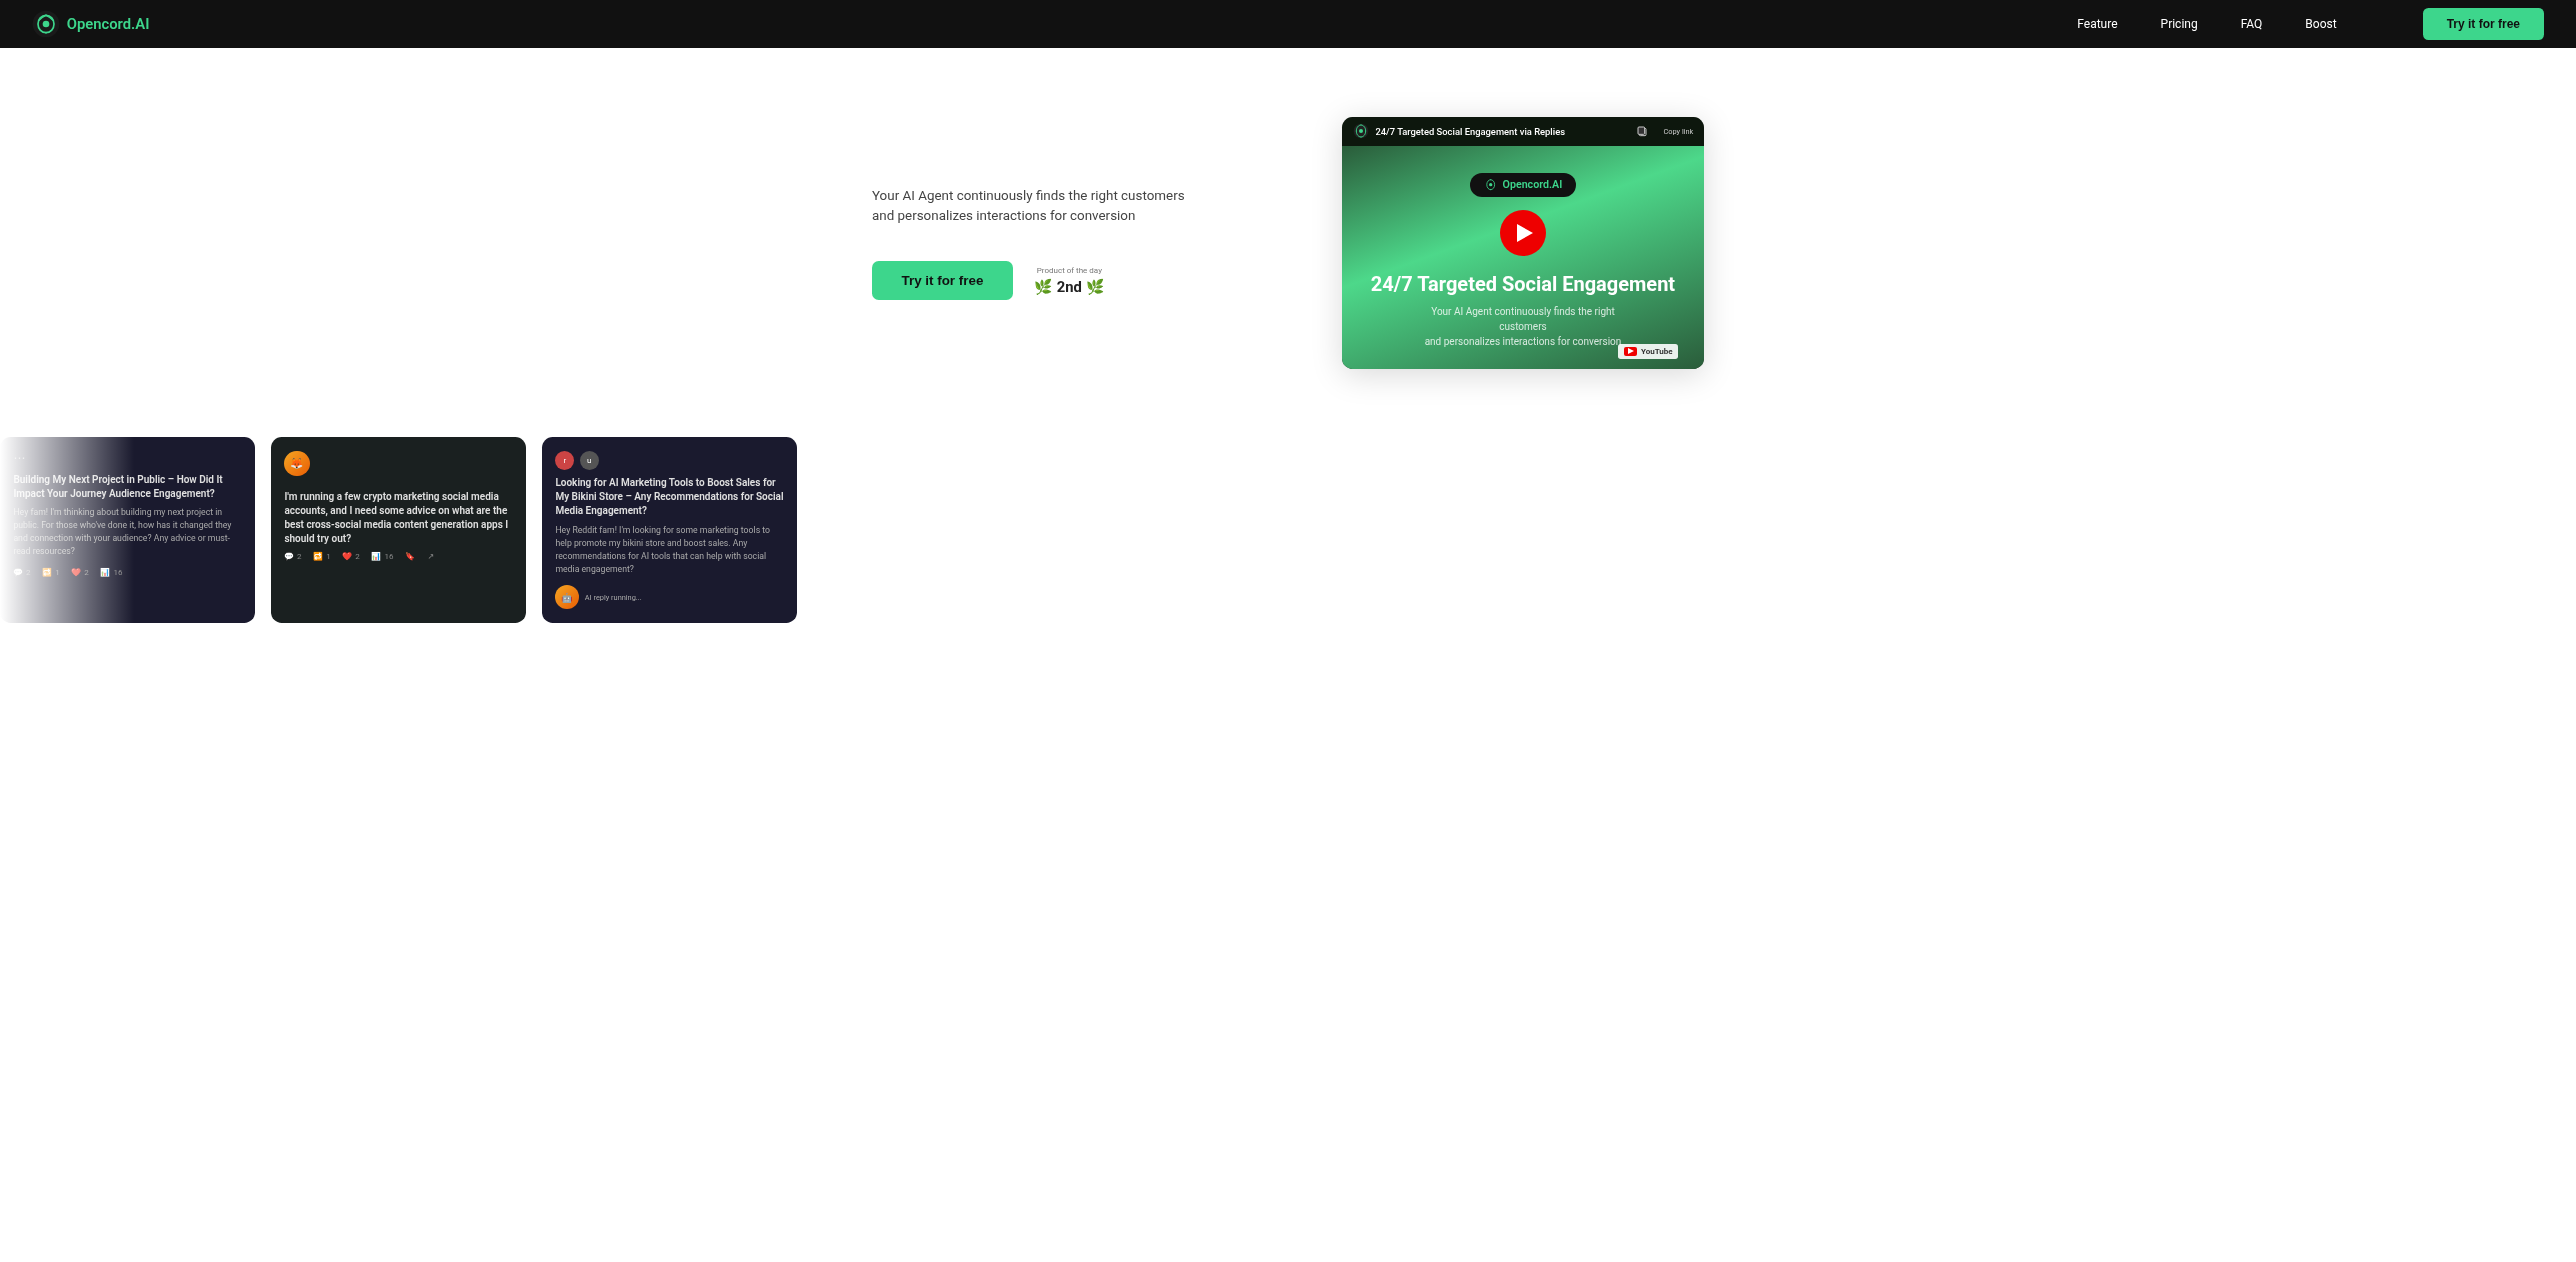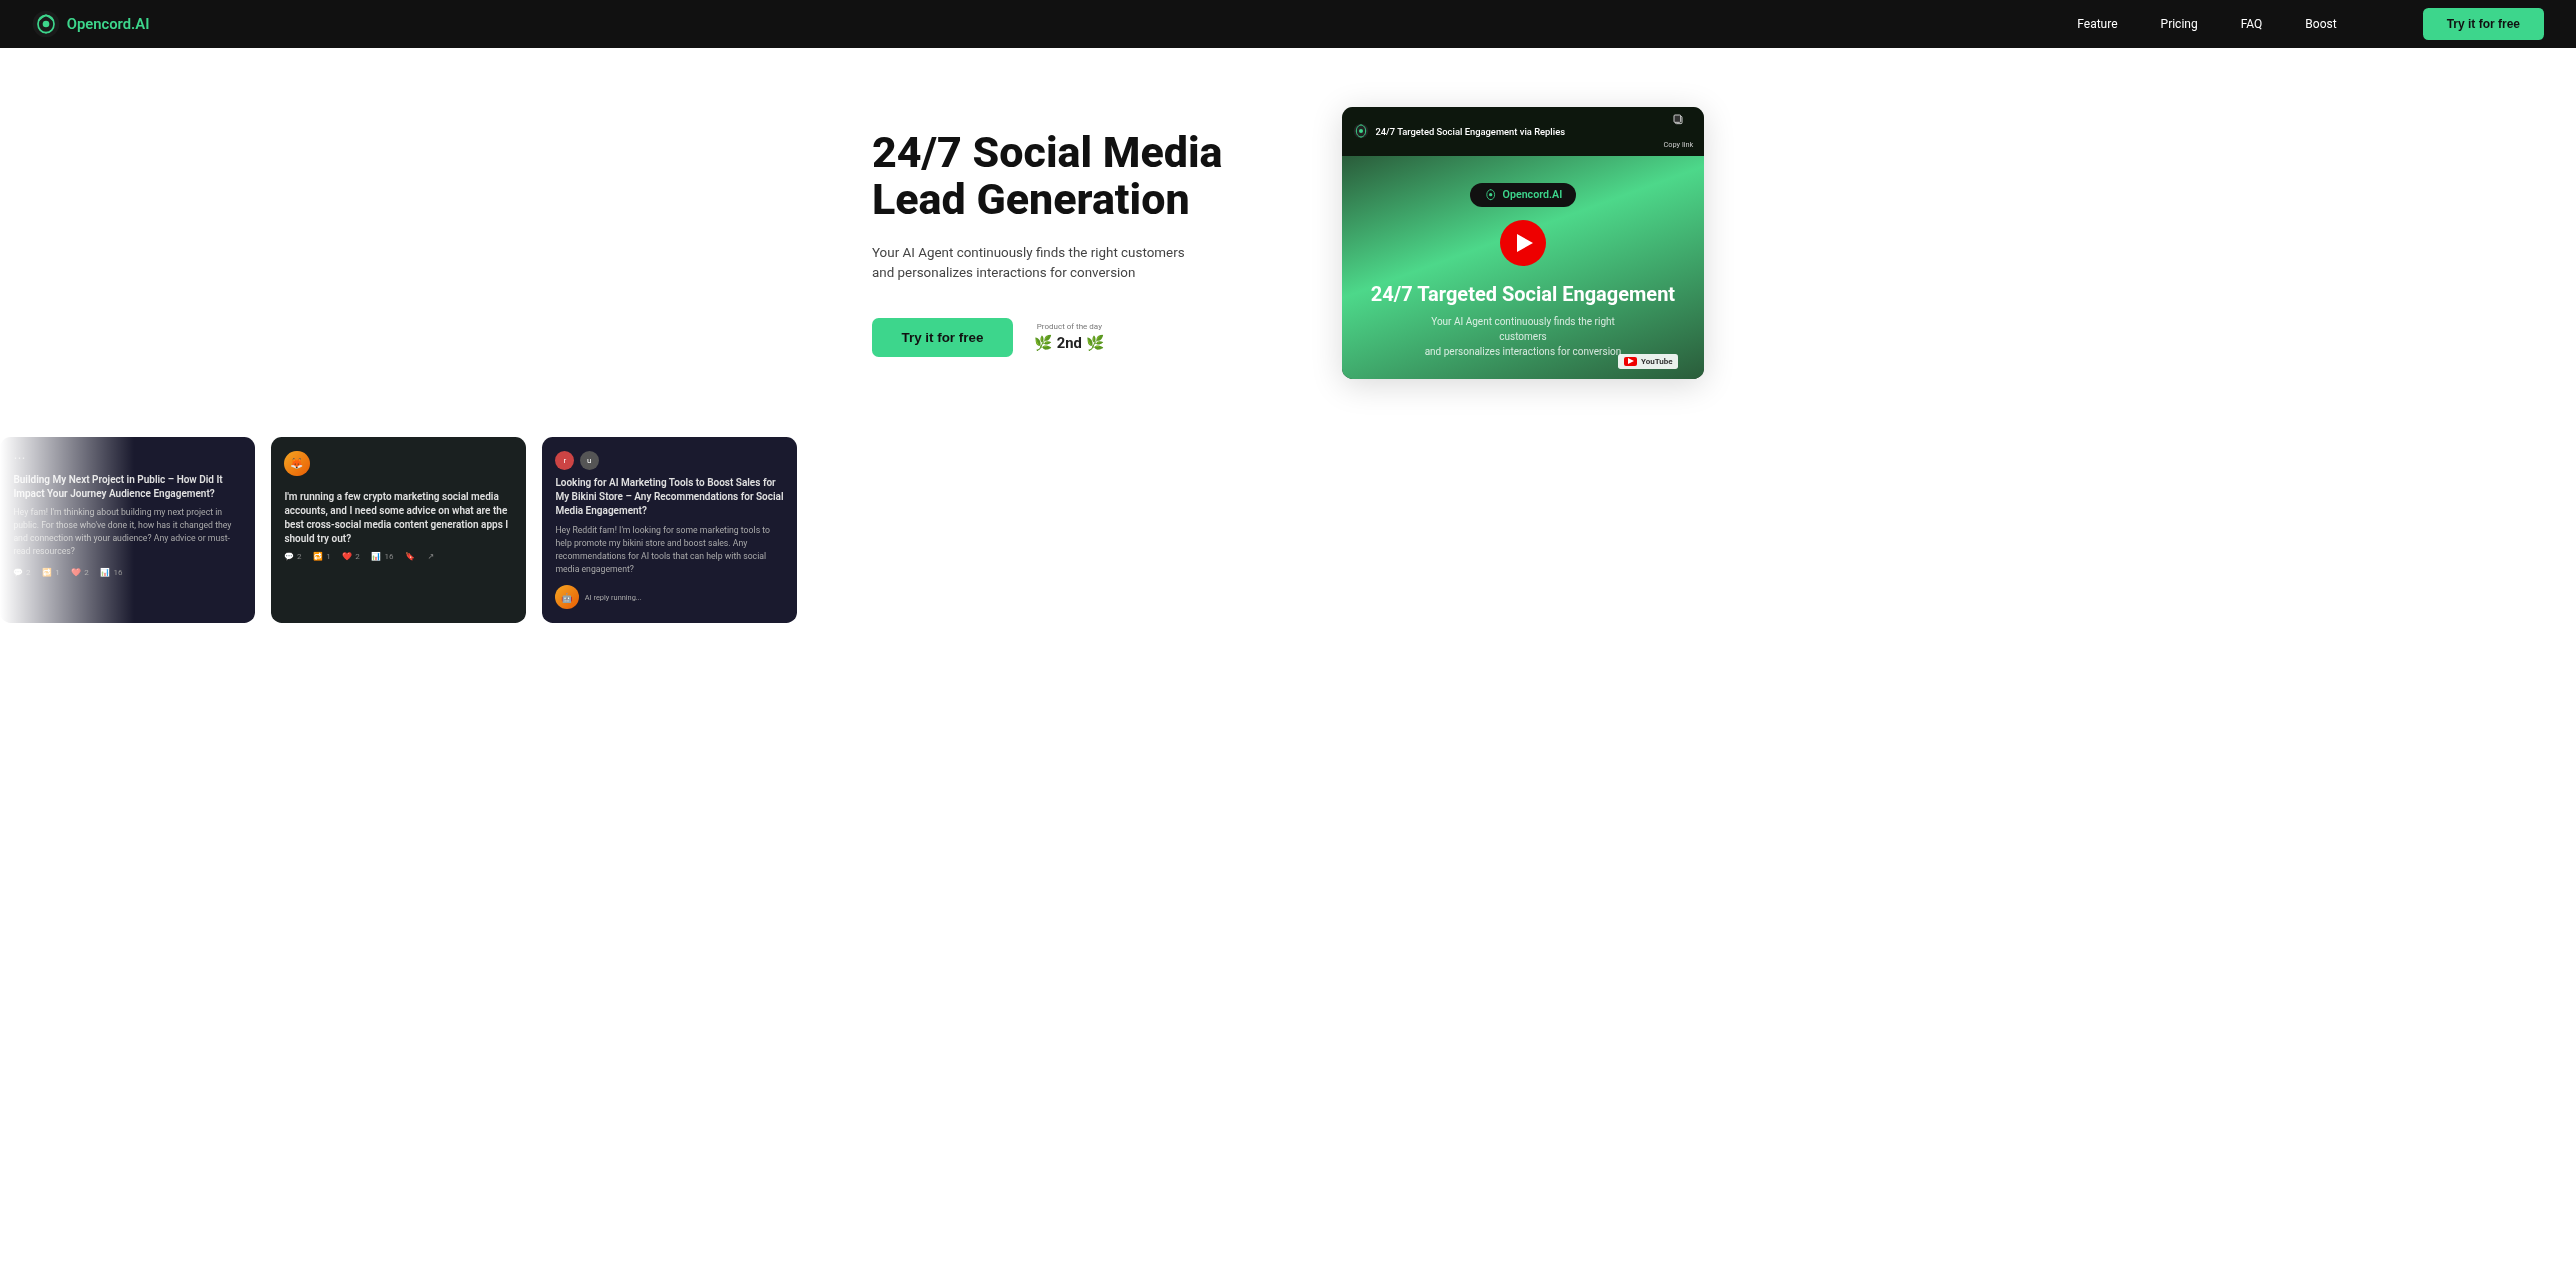--- a/index.html
+++ b/index.html
@@ -144,21 +144,20 @@
     .video-card-header-title {
       color: #fff;
       font-size: 9.4px;
       font-weight: 500;
       flex: 1;
     }
     .video-card-copy {
       color: #ccc;
       font-size: 8px;
       display: flex;
-      flex-direction: column;
       align-items: center;
       gap: 15px;
       cursor: pointer;
     }
     .video-card-body {
       background: linear-gradient(160deg, #2a5c3a 0%, #4dd88a 40%, #2a5c3a 100%);
       display: flex;
       flex-direction: column;
       align-items: center;
       justify-content: center;
@@ -352,23 +351,20 @@
     <a class="nav-link" href="#">Feature</a>
     <a class="nav-link" href="#">Pricing</a>
     <a class="nav-link" href="#">FAQ</a>
     <a class="nav-link" href="#">Boost</a>
     <button class="nav-cta">Try it for free</button>
   </div>
 </nav>
 
 <section class="hero">
   <div class="hero-left">
-    <h1 class="hero-title">
-      24/7 Social Media<br>Lead Generation
-    </h1>
     <p class="hero-subtitle">Your AI Agent continuously finds the right customers and personalizes interactions for conversion</p>
     <div class="hero-actions">
       <button class="hero-cta">Try it for free</button>
       <div class="hero-badge">
         <span class="hero-badge-label">Product of the day</span>
         <div class="hero-badge-laurel">
           <span>🌿</span>
           <span>2nd</span>
           <span>🌿</span>
         </div>

